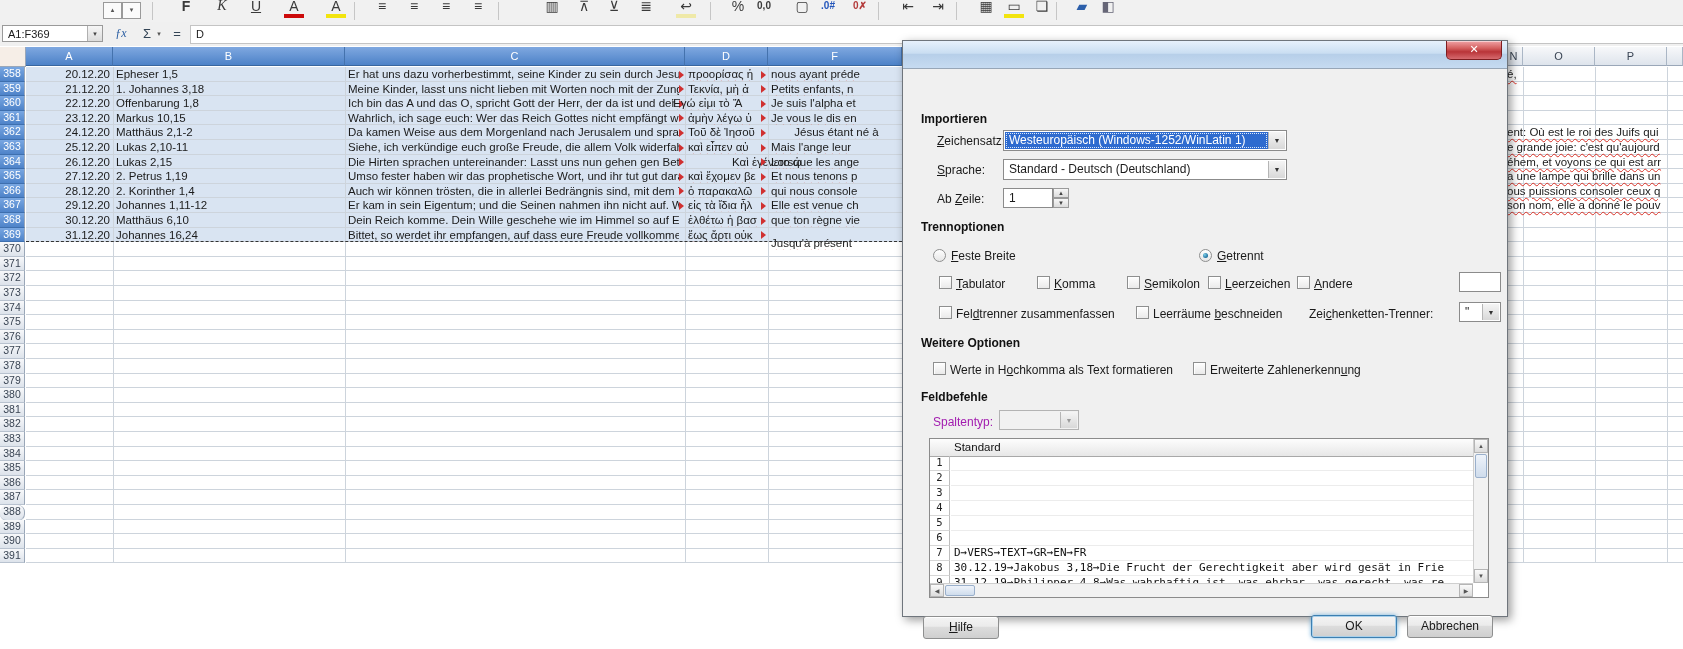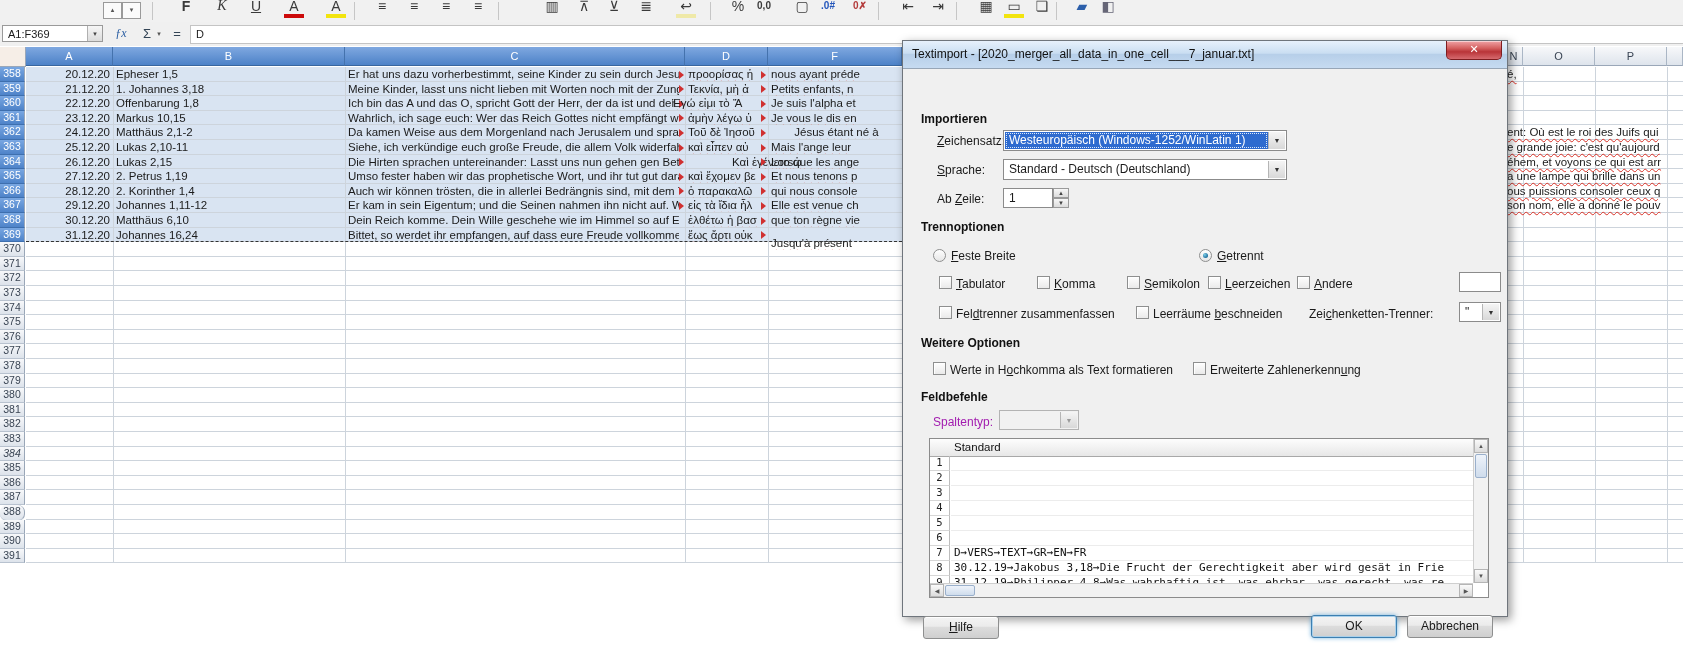--- a/index.html
+++ b/index.html
@@ -201,21 +201,21 @@
       <div class="rowhdr" style="top: 254.6px; height: 14.6px; line-height: 13.6px;">374</div>
       <div class="rowhdr" style="top: 269.2px; height: 14.6px; line-height: 13.6px;">375</div>
       <div class="rowhdr" style="top: 283.8px; height: 14.6px; line-height: 13.6px;">376</div>
       <div class="rowhdr" style="top: 298.4px; height: 14.6px; line-height: 13.6px;">377</div>
       <div class="rowhdr" style="top: 313px; height: 14.6px; line-height: 13.6px;">378</div>
       <div class="rowhdr" style="top: 327.6px; height: 14.6px; line-height: 13.6px;">379</div>
       <div class="rowhdr" style="top: 342.2px; height: 14.6px; line-height: 13.6px;">380</div>
       <div class="rowhdr" style="top: 356.8px; height: 14.6px; line-height: 13.6px;">381</div>
       <div class="rowhdr" style="top: 371.4px; height: 14.6px; line-height: 13.6px;">382</div>
       <div class="rowhdr" style="top: 386px; height: 14.6px; line-height: 13.6px;">383</div>
-      <div class="rowhdr" style="top: 400.6px; height: 14.6px; line-height: 13.6px; font-style: italic;">384</div>
+      <div class="rowhdr" style="top: 400.6px; height: 14.6px; line-height: 13.6px;">384</div>
       <div class="rowhdr" style="top: 415.2px; height: 14.6px; line-height: 13.6px;">385</div>
       <div class="rowhdr" style="top: 429.8px; height: 14.6px; line-height: 13.6px;">386</div>
       <div class="rowhdr" style="top: 444.4px; height: 14.6px; line-height: 13.6px;">387</div>
       <div class="rowhdr" style="top: 459px; height: 16px; line-height: 13.6px; border-radius: 7px;">388</div>
       <div class="rowhdr" style="top: 473.6px; height: 14.6px; line-height: 13.6px;">389</div>
       <div class="rowhdr" style="top: 488.2px; height: 14.6px; line-height: 13.6px;">390</div>
       <div class="rowhdr" style="top: 502.8px; height: 14.6px; line-height: 13.6px;">391</div>
       <div class="selov" style="left: 26px; top: 21px; width: 876px; height: 175.2px;"></div>
       <div class="vline" style="left: 113px; top: 21px; height: 496.4px;"></div>
       <div class="vline" style="left: 345px; top: 21px; height: 496.4px;"></div>
@@ -313,21 +313,20 @@
       <div class="cell" style="left: 116px; width: 227px; top: 182.6px;">Johannes 16,24</div>
       <div class="cell" style="left: 348px; width: 331px; top: 182.6px;">Bittet, so werdet ihr empfangen, auf dass eure Freude vollkommen sei.</div>
       <div class="cell sq" style="left: 688px; width: 74px; top: 182.6px;">ἕως ἄρτι οὐκ</div>
       <div class="ovf" style="left: 761px; top: 185.1px;"></div>
       <div class="cell sq" style="left: 771px; width: 131px; top: 182.6px; margin-top: 8px;">Jusqu'à présent</div>
       <div class="marquee" style="left: 26px; top: 195.2px; width: 876px;"></div>
     </div>
 
   <div class="dialog">
     <div class="titlebar">
-      <span class="title">Textimport - [2020_merger_all_data_in_one_cell___7_januar.txt]</span>
       <div class="closebtn">
         <span>✕</span>
       </div>
     </div>
     <div class="dbody">
 
       <div class="dh" style="left:18px;top:44px;">Importieren</div>
 
       <span class="lbl" style="left:34px;top:66px;"><span class="hot">Z</span>eichensatz:</span>
       <div class="combo focused" style="left:100px;top:62px;width:284px;">

